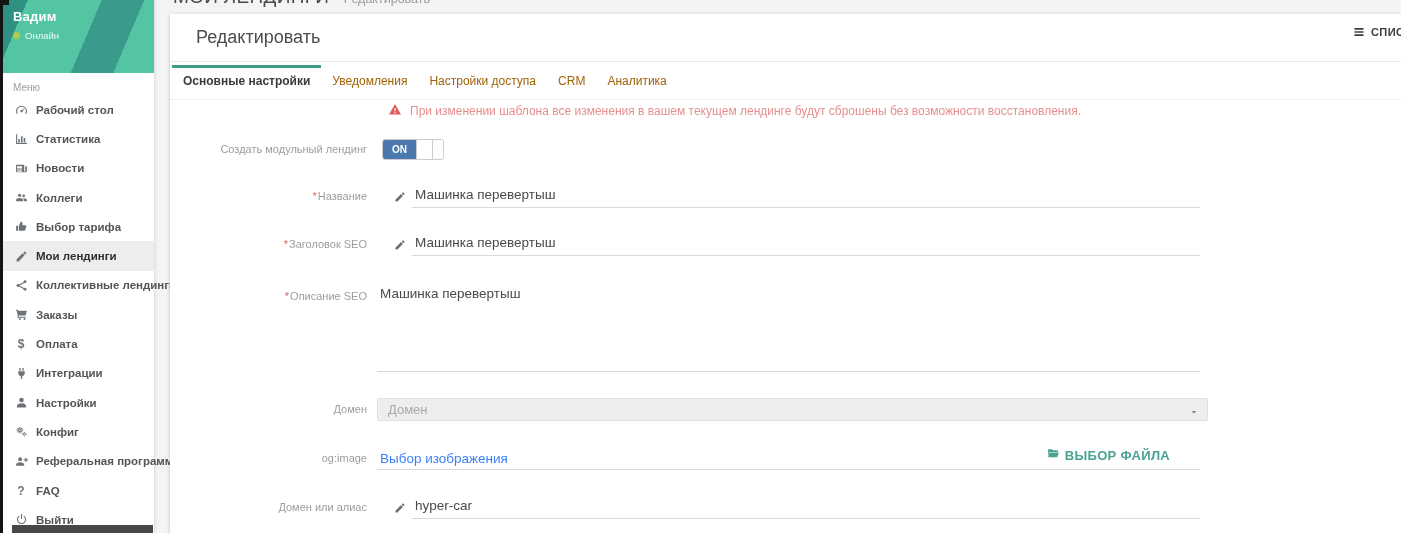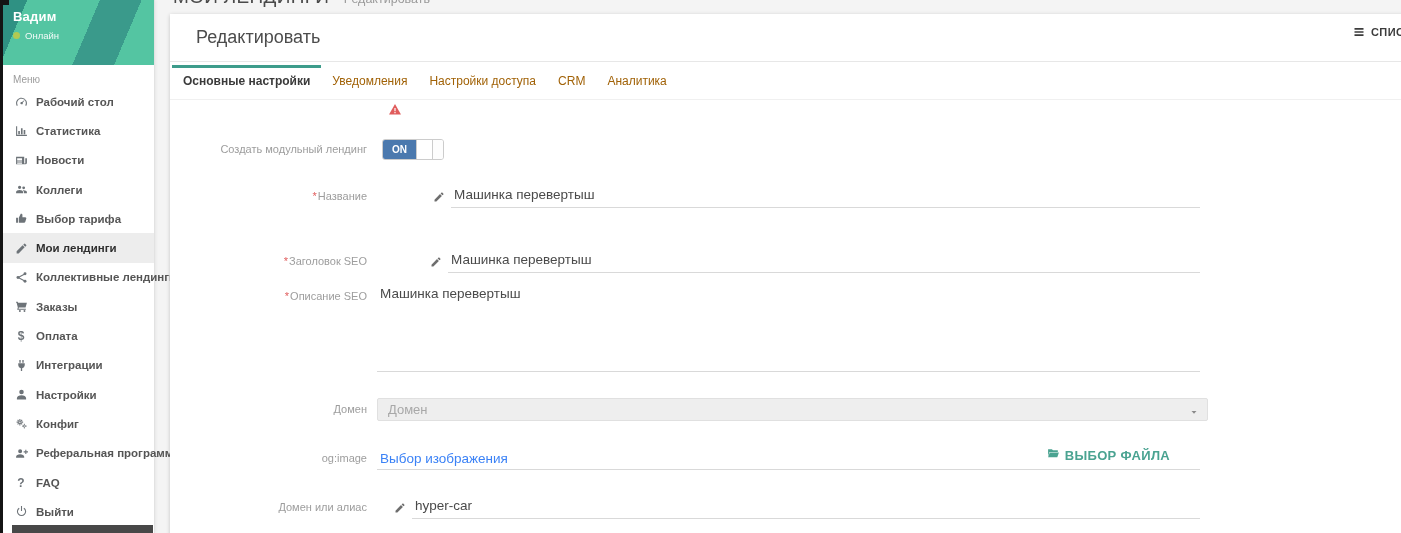--- a/index.html
+++ b/index.html
@@ -6,21 +6,21 @@
   html,body { width:1401px; height:533px; overflow:hidden; }
   body { position:relative; background:#f4f4f4; font-family:"Liberation Sans",sans-serif; }
 
   
   .win-edge { position:absolute; left:0; top:0; width:3px; height:533px; background:#141414; z-index:30; }
   .win-corner { position:absolute; left:0; top:0; width:9px; height:5px; background:#141414; z-index:30; }
 
   
   .sidebar { position:absolute; left:0; top:0; width:155px; height:533px; background:#fff;
              border-right:1px solid #e2e2e2; box-shadow:1px 0 3px rgba(0,0,0,.06); z-index:2; }
-  .user-panel { height:65px; padding:9px 8px 0 13px;
+  .user-panel { height:73px; padding:9px 8px 0 13px;
       background:linear-gradient(113deg,#2f9183 0%,#2f9183 15%,#54c5a2 15%,#54c5a2 55%,#3a9a8b 55%,#3a9a8b 78%,#54c5a2 78%); }
   .user-name { color:#fff; font-size:13px; font-weight:bold; letter-spacing:.2px; }
   .user-status { margin-top:6px; display:flex; align-items:center; gap:5px; }
   .status-dot { width:7px; height:7px; border-radius:50%; background:#b3c952; }
   .user-status-label { color:rgba(255,255,255,.92); font-size:9.5px; }
   .menu-label { font-size:10px; color:#9b9b9b; padding:9px 0 2px 13px; }
   .menu-item { display:flex; align-items:center; height:29.3px; padding-left:13px; cursor:pointer; }
   .menu-item.active { background:#ededed; }
   .mi-icon { width:16px; margin-right:7px; color:#6d7378; display:flex; align-items:center; justify-content:center;
              font-size:12px; font-weight:bold; flex:none; }
@@ -257,46 +257,47 @@
       <div class="tab">Настройки доступа</div>
       <div class="tab">CRM</div>
       <div class="tab">Аналитика</div>
     </div>
 
   <div class="warning">
     <span><svg viewBox="0 0 24 24">
           <path fill="#e05c5c" d="M12 2 1 21h22L12 2z"></path>
           <path fill="#fff" d="M10.9 9h2.2v6h-2.2V9zm0 7.5h2.2v2.3h-2.2v-2.3z"></path>
         </svg></span>
+    <span class="warn-text">При изменении шаблона все изменения в вашем текущем лендинге будут сброшены без возможности восстановления.</span>
   </div>
 
   <div class="frow" style="top:122px;height:26px;">
     <div class="flabel">Создать модульный лендинг</div>
     <div class="fctrl">
       <div class="toggle">
         <span class="toggle-on">ON</span>
         <span class="toggle-knob"></span>
         <span class="toggle-rest"></span>
       </div>
     </div>
   </div>
 
-  <div class="frow" style="top:171px;height:23px;gap:39px;">
+  <div class="frow" style="top:171px;height:23px;">
     <div class="flabel"><span class="req">*</span><span>Название</span></div>
     <div class="fctrl">
       <span class="pencil">
           <svg viewBox="0 0 24 24">
             <path fill="currentColor" d="M3 17.3V21h3.7L17.8 9.9 14 6.2 3 17.3zM20.8 6.9c.4-.4.4-1 0-1.4l-2.3-2.3a1 1 0 0 0-1.4 0L15.2 5l3.7 3.7 1.9-1.8z"></path>
           </svg>
         </span>
       <input class="line-input" value="Машинка перевертыш" style="">
     </div>
   </div>
 
-  <div class="frow" style="top:236px;height:23px;gap:36px;">
+  <div class="frow" style="top:219px;height:23px;">
     <div class="flabel"><span class="req">*</span><span>Заголовок SEO</span></div>
     <div class="fctrl">
       <span class="pencil">
           <svg viewBox="0 0 24 24">
             <path fill="currentColor" d="M3 17.3V21h3.7L17.8 9.9 14 6.2 3 17.3zM20.8 6.9c.4-.4.4-1 0-1.4l-2.3-2.3a1 1 0 0 0-1.4 0L15.2 5l3.7 3.7 1.9-1.8z"></path>
           </svg>
         </span>
       <input class="line-input" value="Машинка перевертыш" style="">
     </div>
   </div>

